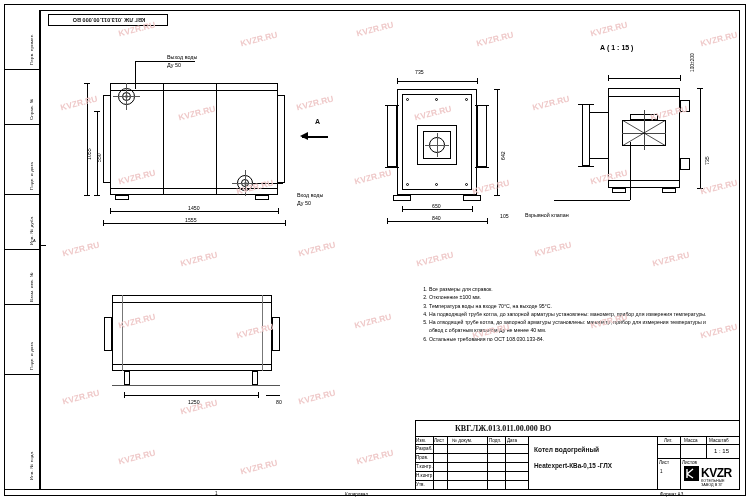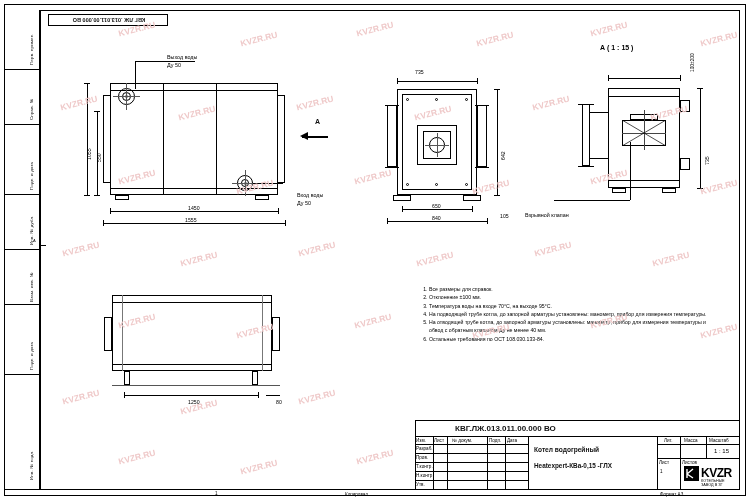--- a/index.html
+++ b/index.html
@@ -73,21 +73,21 @@
     white-space:nowrap;
   }
   .notes ol { margin:0; padding-left:11px; }
   .notes li { margin:0; padding:0; }
   
   .tb {
     position:absolute; border:1px solid #000;
   }
   .tb-txt { position:absolute; font-size:4.6px; white-space:nowrap; color:#000; }
   .tb-title {
-    position:absolute; font-size:8px; font-weight:bold; white-space:nowrap;
+    position:absolute; font-size:8px; font-weight:bold; white-space:nowrap;font-family:Liberation Serif, serif;
   }
   .tb-name { position:absolute; font-size:6.6px; font-weight:bold; white-space:nowrap; }
   .tb-name2 { position:absolute; font-size:6.4px; font-weight:bold; white-space:nowrap; }
   .kvzr {
     position:absolute; font-size:12px; font-weight:bold; letter-spacing:-0.5px;
     color:#000;
   }
   .arrow-a { position:absolute; font-size:7px; font-weight:bold; }
   .tiny { font-size:4.2px; }
 </style>

